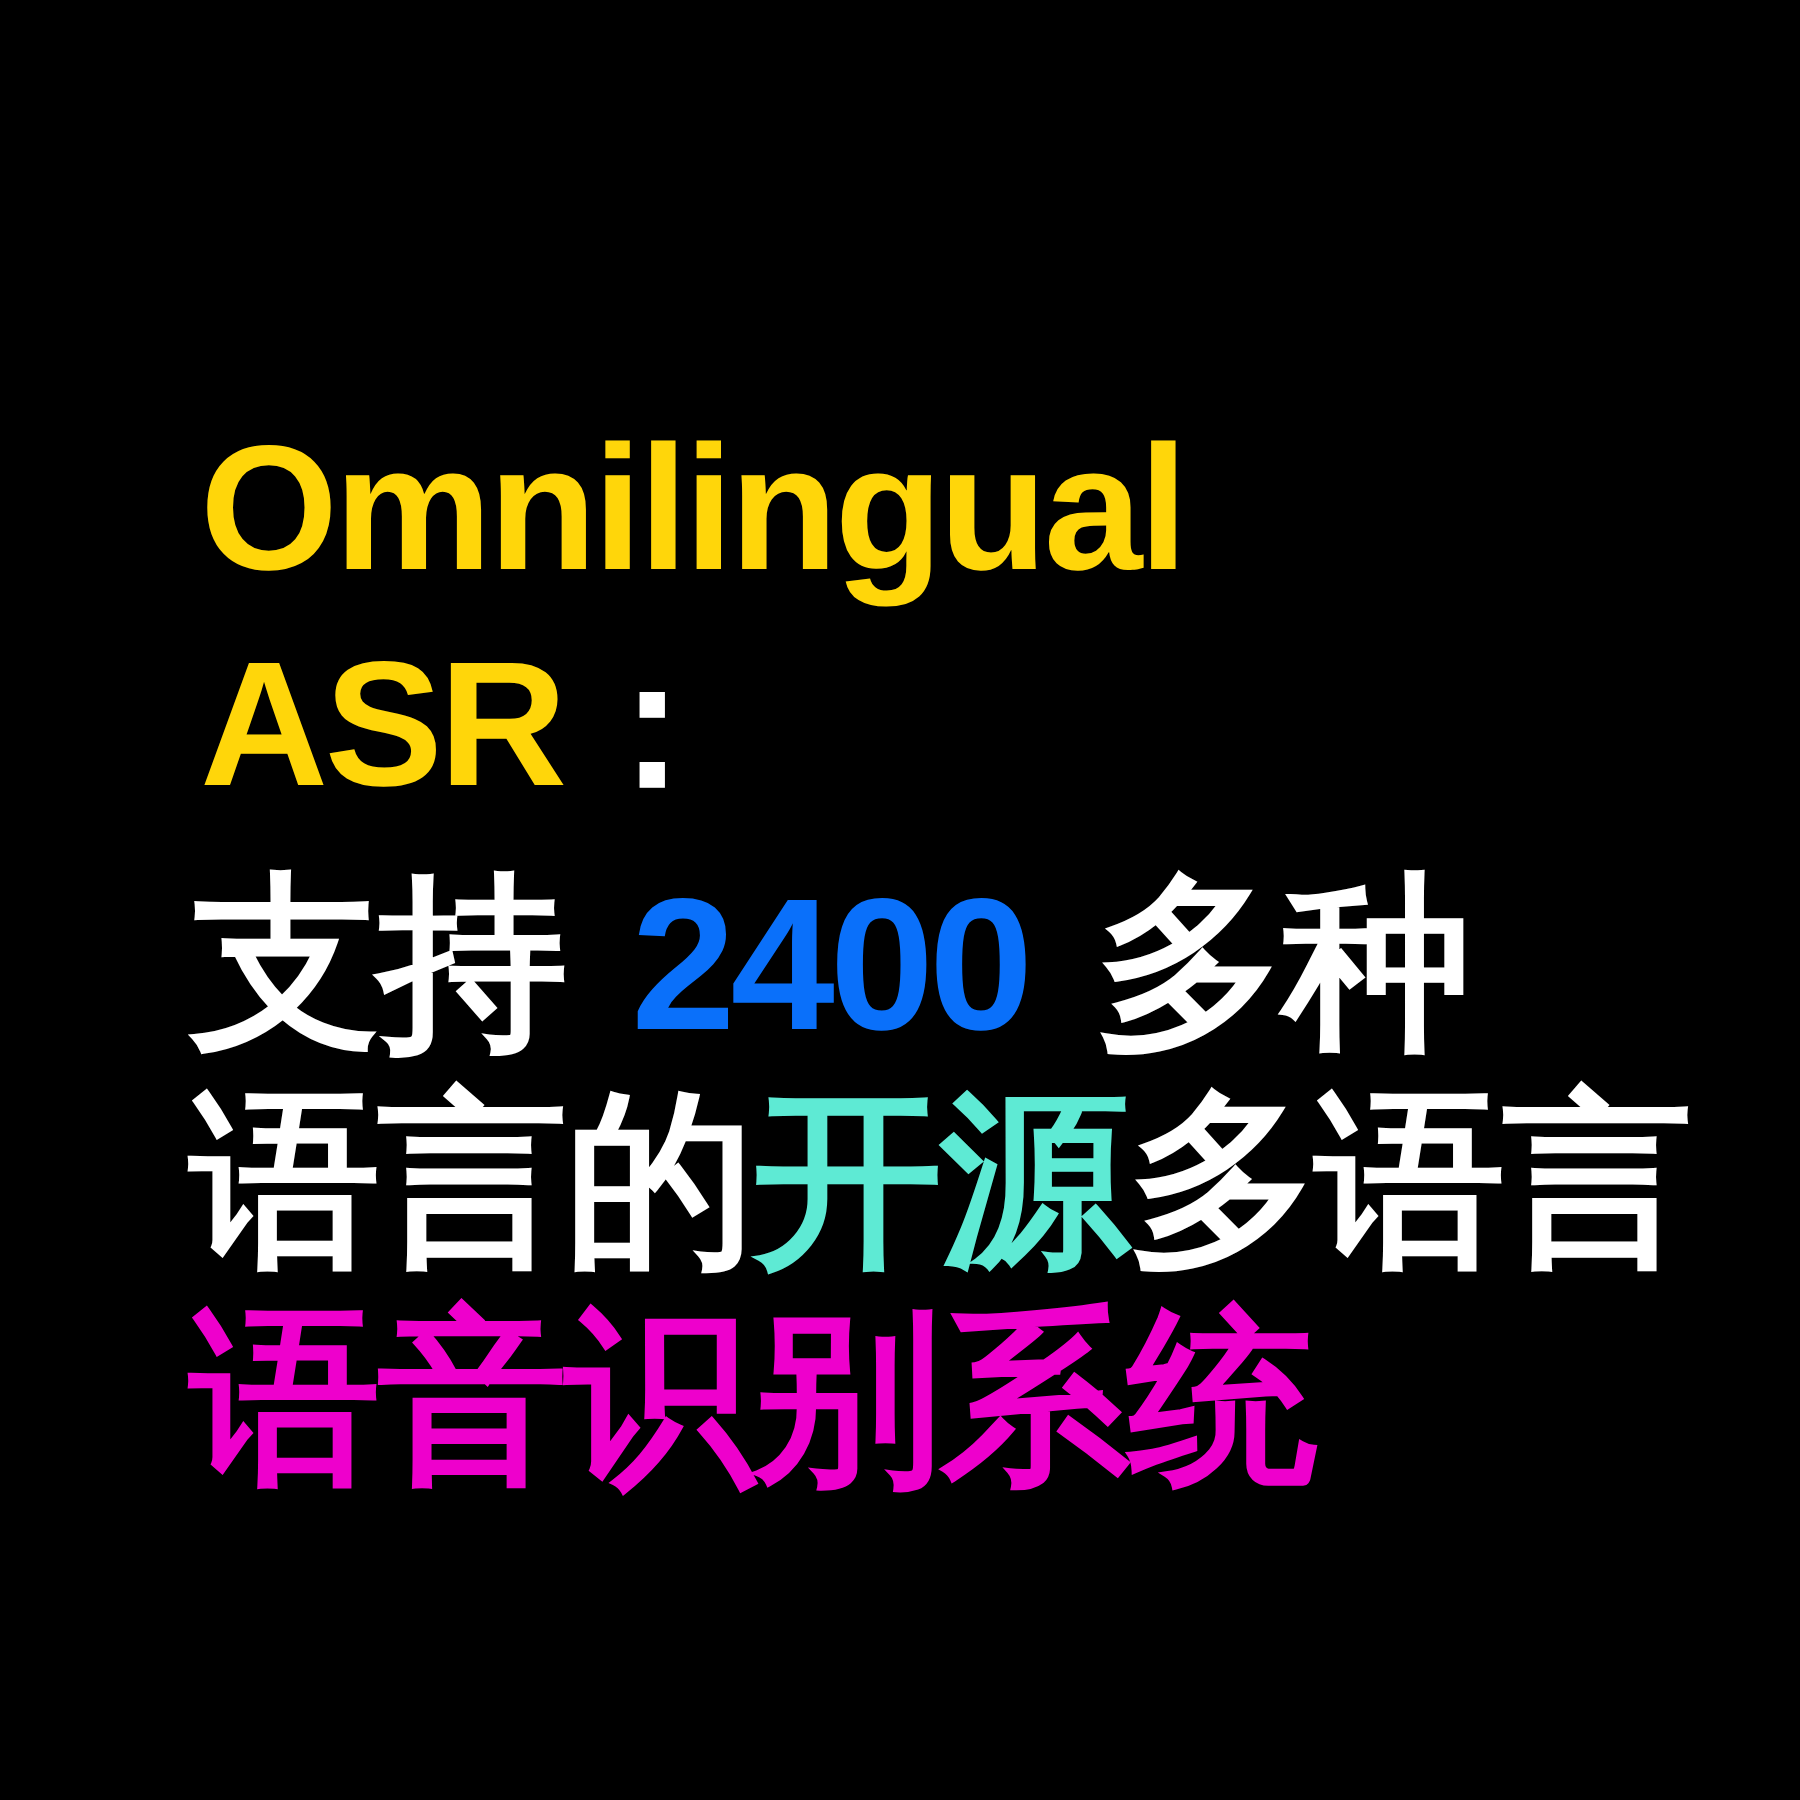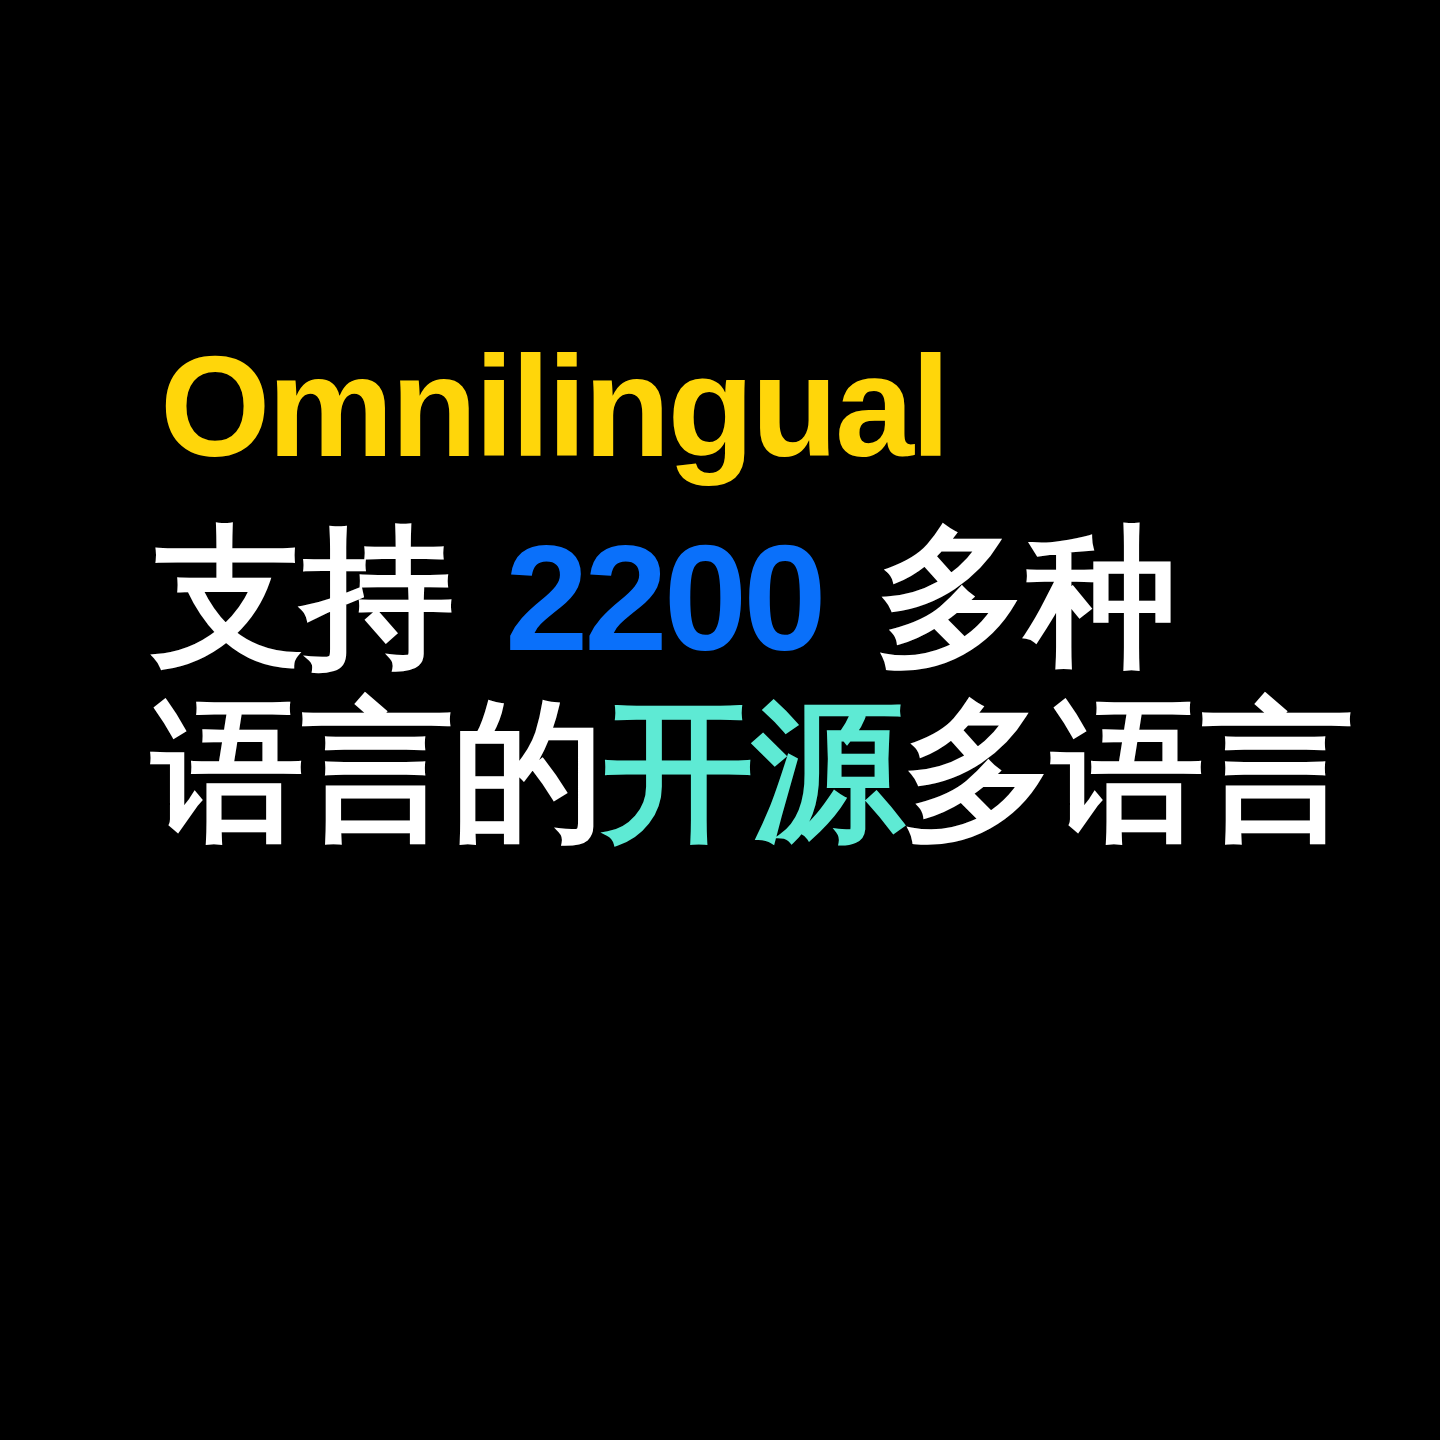--- a/index.html
+++ b/index.html
@@ -79,21 +79,23 @@
 </style>
 </head>
 <body style="background: rgb(0, 0, 0);">
 
 <div id="poster" style="background: rgb(0, 0, 0);">
 
   <div class="text-block">
 
     <span class="line latin latin-1"><span class="c-yellow">Omnilingual</span></span>
 
+    <span class="line latin latin-2"><span class="c-yellow">ASR</span><span class="c-white">：</span></span>
 
-    <span class="line cjk cjk-1"><span class="c-white">支持</span><span class="c-white sp"> </span><span class="c-blue num">2200</span><span class="c-white sp"> </span><span class="c-white">多种</span></span>
+    <span class="line cjk cjk-1"><span class="c-white">支持</span><span class="c-white sp"> </span><span class="c-blue num">2400</span><span class="c-white sp"> </span><span class="c-white">多种</span></span>
 
     <span class="line cjk"><span class="c-white">语言的</span><span class="c-green">开源</span><span class="c-white">多语言</span></span>
 
+    <span class="line cjk"><span class="c-magenta">语音识别系统</span></span>
 
   </div>
 
 </div>
 
 </body></html>

